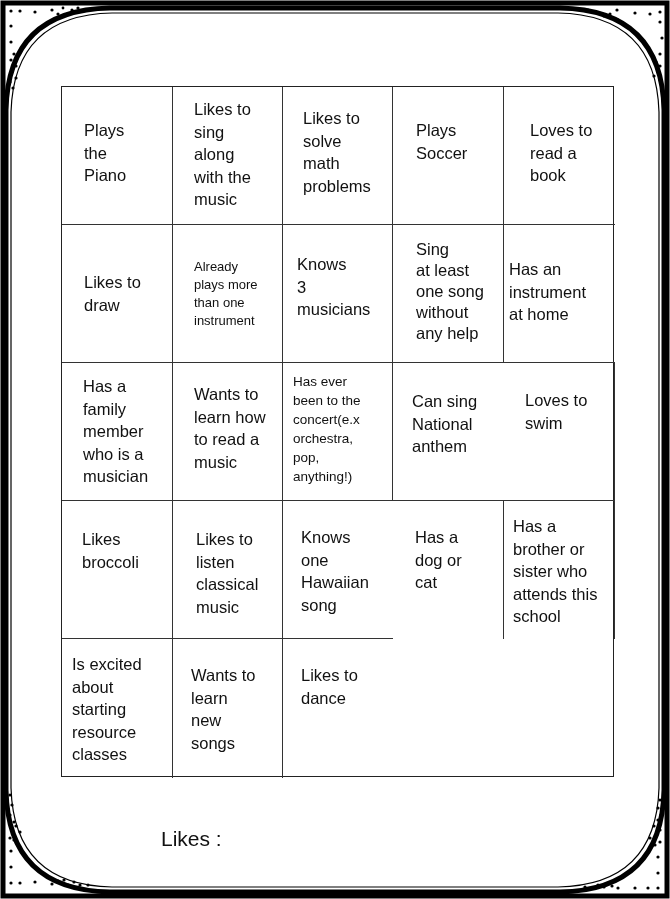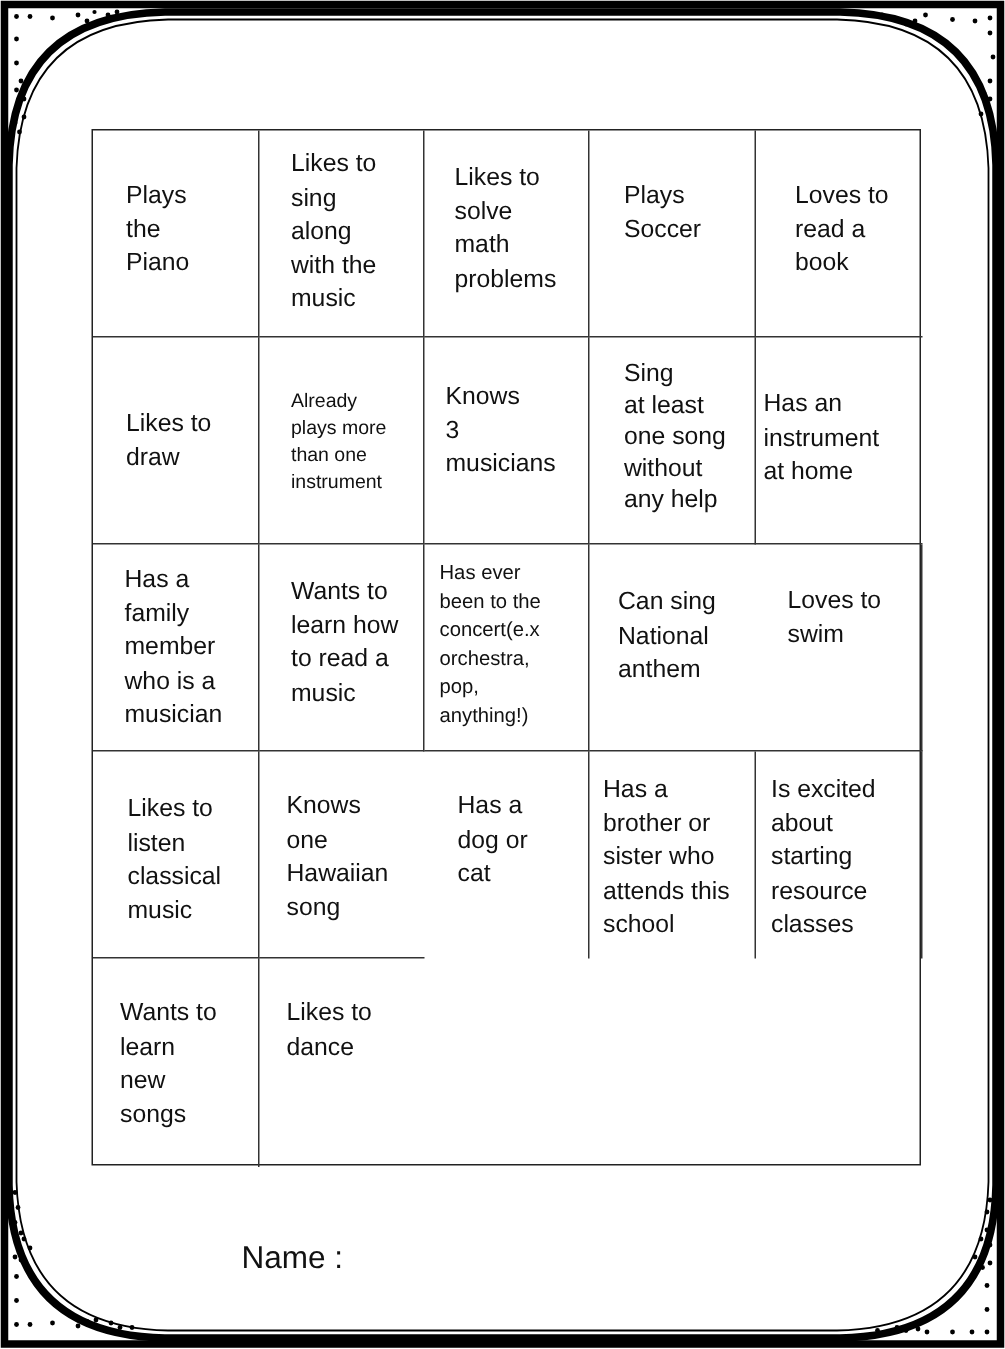--- a/index.html
+++ b/index.html
@@ -218,20 +218,24 @@
 
   <div class="cell r2 c4">
       <span class="txt" style="left:19px;top:27px">Can sing
 National
 anthem</span>
     </div>
   <div class="cell r3 c1">
       <span class="txt" style="left:21px;top:26px">Loves to
 swim</span>
     </div>
+  <div class="cell r3 c2">
+      <span class="txt" style="left:20px;top:27px">Likes
+broccoli</span>
+    </div>
   <div class="cell r3 c3">
       <span class="txt" style="left:23px;top:27px">Likes to
 listen
 classical
 music</span>
     </div>
   <div class="cell r3 c4">
       <span class="txt" style="left:18px;top:25px">Knows
 one
 Hawaiian
@@ -262,14 +266,14 @@
 learn
 new
 songs</span>
     </div>
   <div class="cell r4 c4">
       <span class="txt" style="left:18px;top:25px">Likes to
 dance</span>
     </div>
 </div>
 
-<div class="name-label">Name :</div>
+<div class="name-label">Likes :</div>
 <input class="name-line" type="text" value="" style="">
 
 </body></html>

